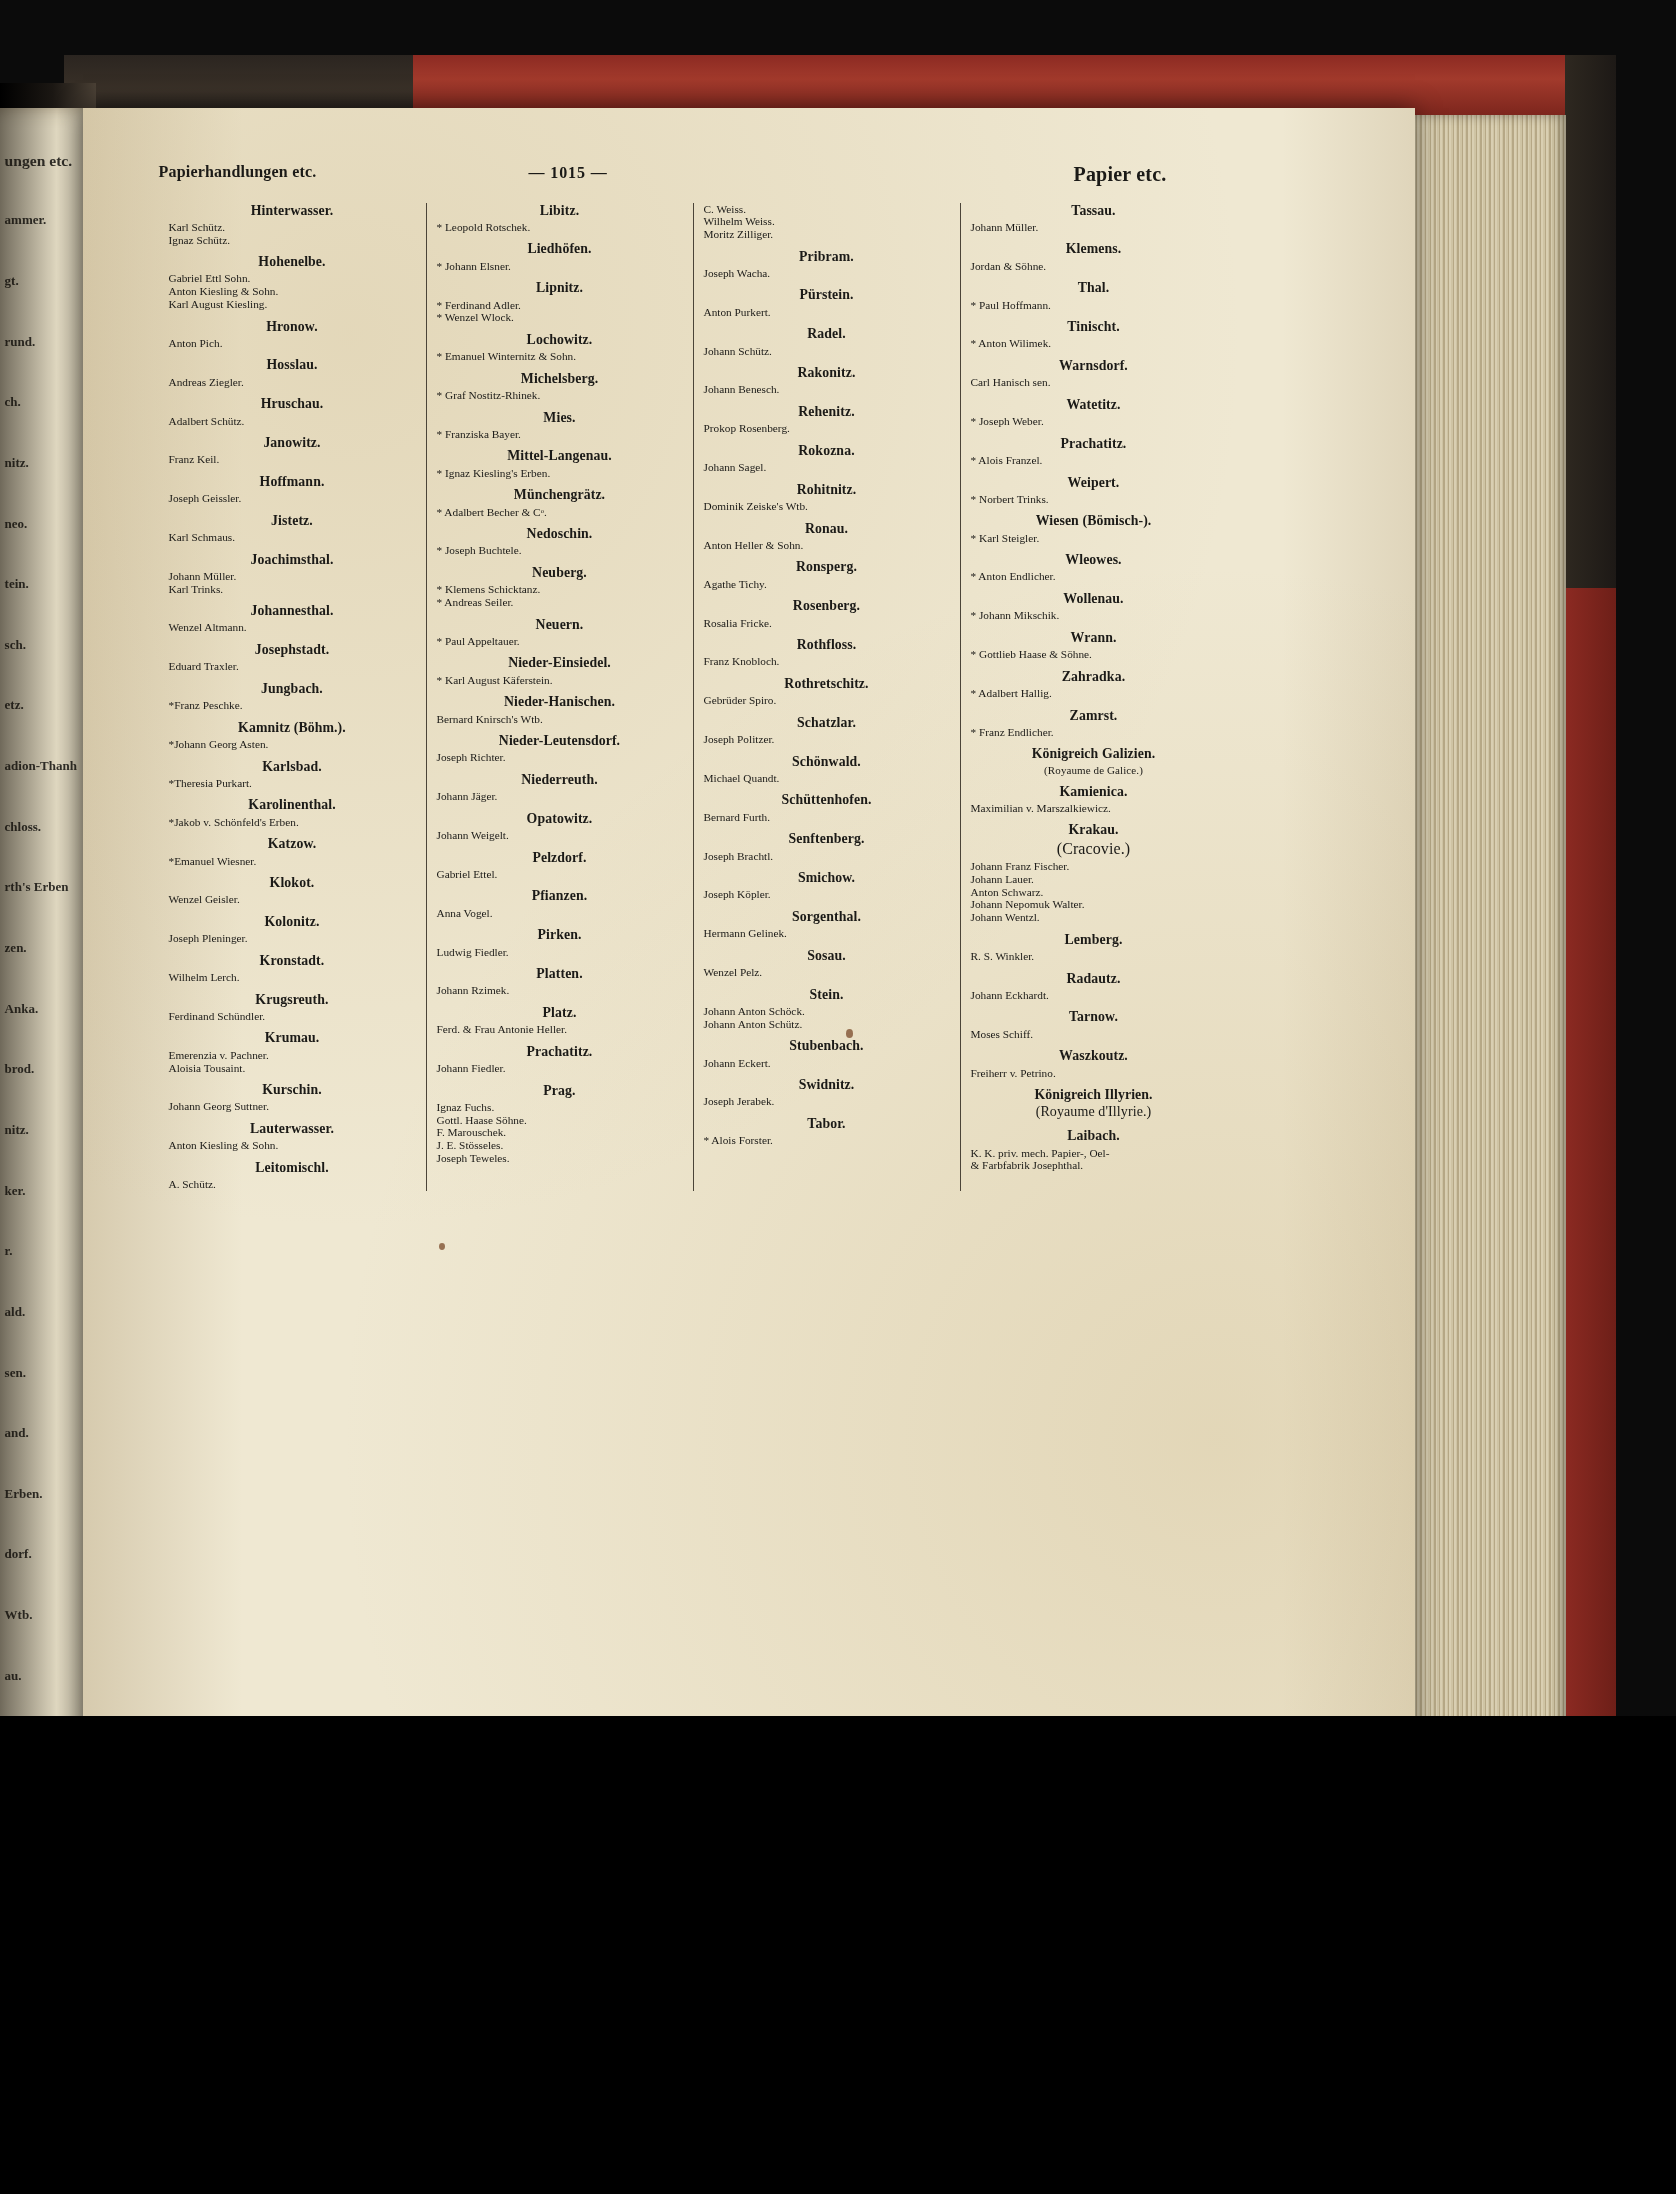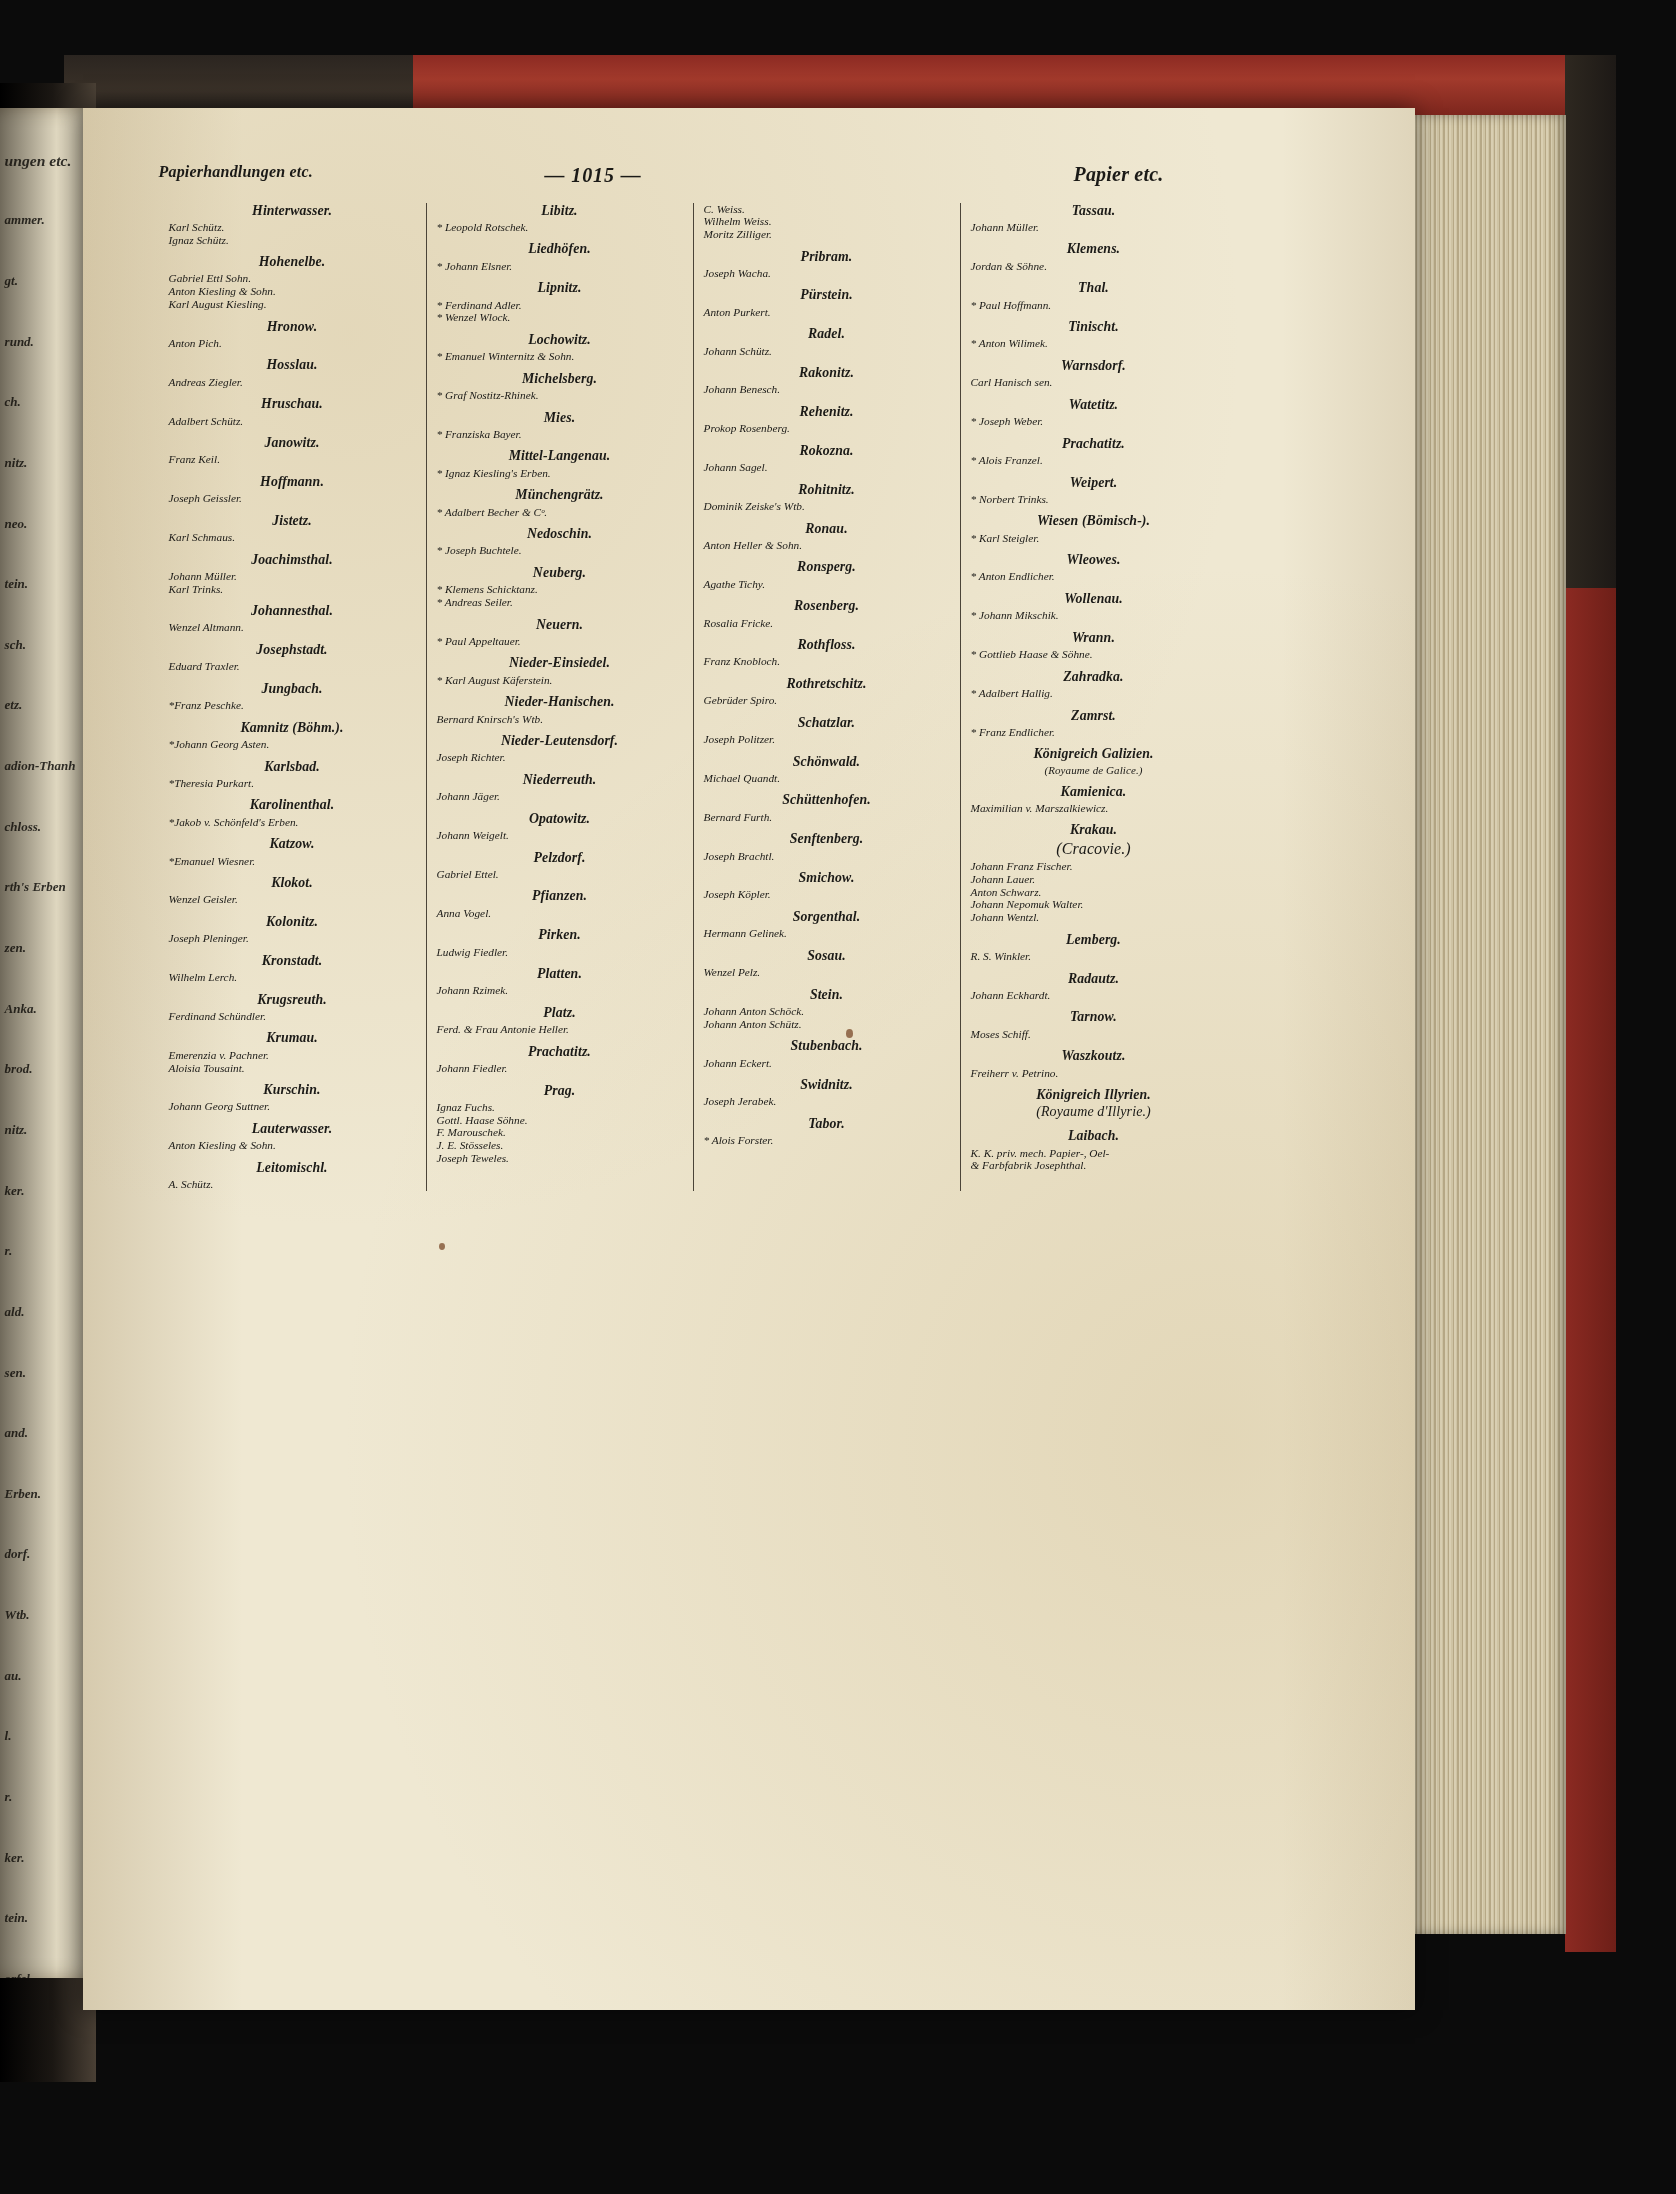--- a/index.html
+++ b/index.html
@@ -3,25 +3,24 @@
 <meta charset="utf-8">
 <style>
   html, body {
     margin: 0;
     padding: 0;
     background: #000000;
   }
   .page-wrap {
     position: relative;
     width: 1676px;
-    height: 2194px;
+    height: 1716px;
     background: #fdba74;
     overflow: hidden;
     font-family: "Liberation Serif", serif;
-    font-style: italic;
   }
   
   .book-bg {
     position: absolute;
     left: 0; top: 0; right: 0; bottom: 0;
     background: #0b0b0b;
   }
   .cover-top {
     position: absolute;
     left: 64px; top: 55px;
@@ -106,22 +105,22 @@
   .running-head {
     position: relative;
     height: 27.6px;
     margin: 0 0 12px 0;
   }
   .rh-left {
     position: absolute; left: 64px; top: 0;
     font-weight: bold; font-size: 16px; letter-spacing: 0.2px;
   }
   .rh-center {
-    position: absolute; left: 450px; top: 0.9px;
-    font-weight: bold; font-size: 20px; letter-spacing: 0.9px;
+    position: absolute; left: 434px; top: 0.9px;
+    font-weight: bold; font-size: 16px; letter-spacing: 0.9px;
   }
   .rh-right {
     position: absolute; left: 979px; top: 0;
     font-weight: bold; font-size: 20px; letter-spacing: 0.2px;
   }
   .columns {
     position: relative;
     display: flex;
     margin-left: 64px;
     width: 1070px;

